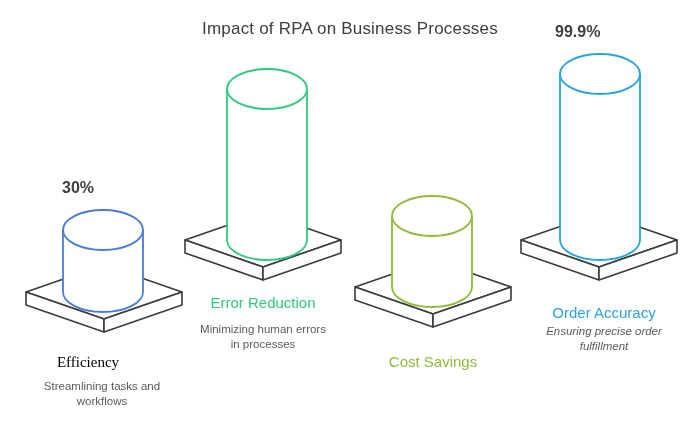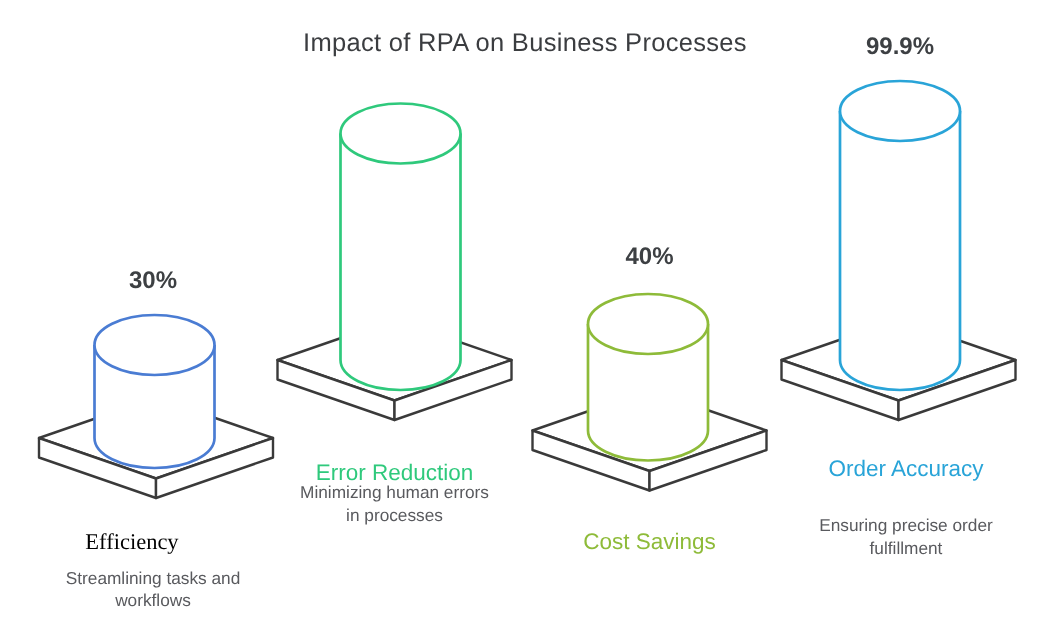--- a/index.html
+++ b/index.html
@@ -6,21 +6,21 @@
   .stage{
     position:relative;width:700px;height:421px;background:#ffffff;overflow:hidden;
     font-family:"Liberation Sans",sans-serif;
   }
   .chart-title{
     position:absolute;left:0;top:19px;width:700px;text-align:center;
     font-size:17px;font-weight:normal;color:#3b3d40;letter-spacing:.2px;
   }
   .iso-svg{position:absolute;left:0;top:0;width:700px;height:421px;}
   .pct{
-    position:absolute;font-size:16px;font-weight:bold;color:#3d4043;text-align:center;
+    position:absolute;font-size:16px;font-weight:bold;color:#3d4043;text-align:left;
   }
   .cat{
     position:absolute;font-size:15px;font-weight:500;text-align:center;
   }
   .desc{
     position:absolute;font-size:11.5px;line-height:1.3;color:#595a5e;text-align:center;
   }
   .pedestal path{fill:#ffffff;stroke-width:1.6;stroke-linejoin:round;}
   .cylinder path,.cylinder ellipse{fill:#ffffff;stroke-width:1.8;}
 </style>
@@ -72,25 +72,24 @@
       <path d="M677,240 L599,267 L599,280 L677,253 Z"></path>
     </g>
 
     <g class="cylinder" stroke="#29a4d8">
       <path d="M560,74 L560,240 A40,20 0 0 0 640,240 L640,74"></path>
       <ellipse cx="600" cy="74" rx="40" ry="20"></ellipse>
     </g>
   </svg>
 
   <div class="pct" style="left:62px;top:179px;width:80px;">30%</div>
-  <div class="pct" style="left:393px;top:163px;width:80px;">40%</div>
   <div class="pct" style="left:555px;top:23px;width:90px;">99.9%</div>
 
   <div class="cat" style="left: 18px; top: 354px; width: 140px; color: #000000; font-family: Liberation Serif, serif;">Efficiency</div>
-  <div class="cat" style="left: 193px; top: 307px; width: 140px; color: rgb(47, 201, 124);">Error Reduction</div>
+  <div class="cat" style="left: 193px; top: 294px; width: 140px; color: rgb(47, 201, 124);">Error Reduction</div>
   <div class="cat" style="left: 363px; top: 353px; width: 140px; color: rgb(142, 187, 57);">Cost Savings</div>
   <div class="cat" style="left: 529px; top: 304px; width: 150px; color: rgb(41, 164, 216);">Order Accuracy</div>
 
   <div class="desc" style="left:27px;top:379px;width:150px;">Streamlining tasks and workflows</div>
   <div class="desc" style="left:198px;top:322px;width:130px;">Minimizing human errors in processes</div>
-  <div class="desc" style="left:524px;top:344px;width:160px;">Ensuring precise order fulfillment</div>
+  <div class="desc" style="left:524px;top:324px;width:160px;font-style:italic;">Ensuring precise order fulfillment</div>
 
 </div>
 
 </body></html>

